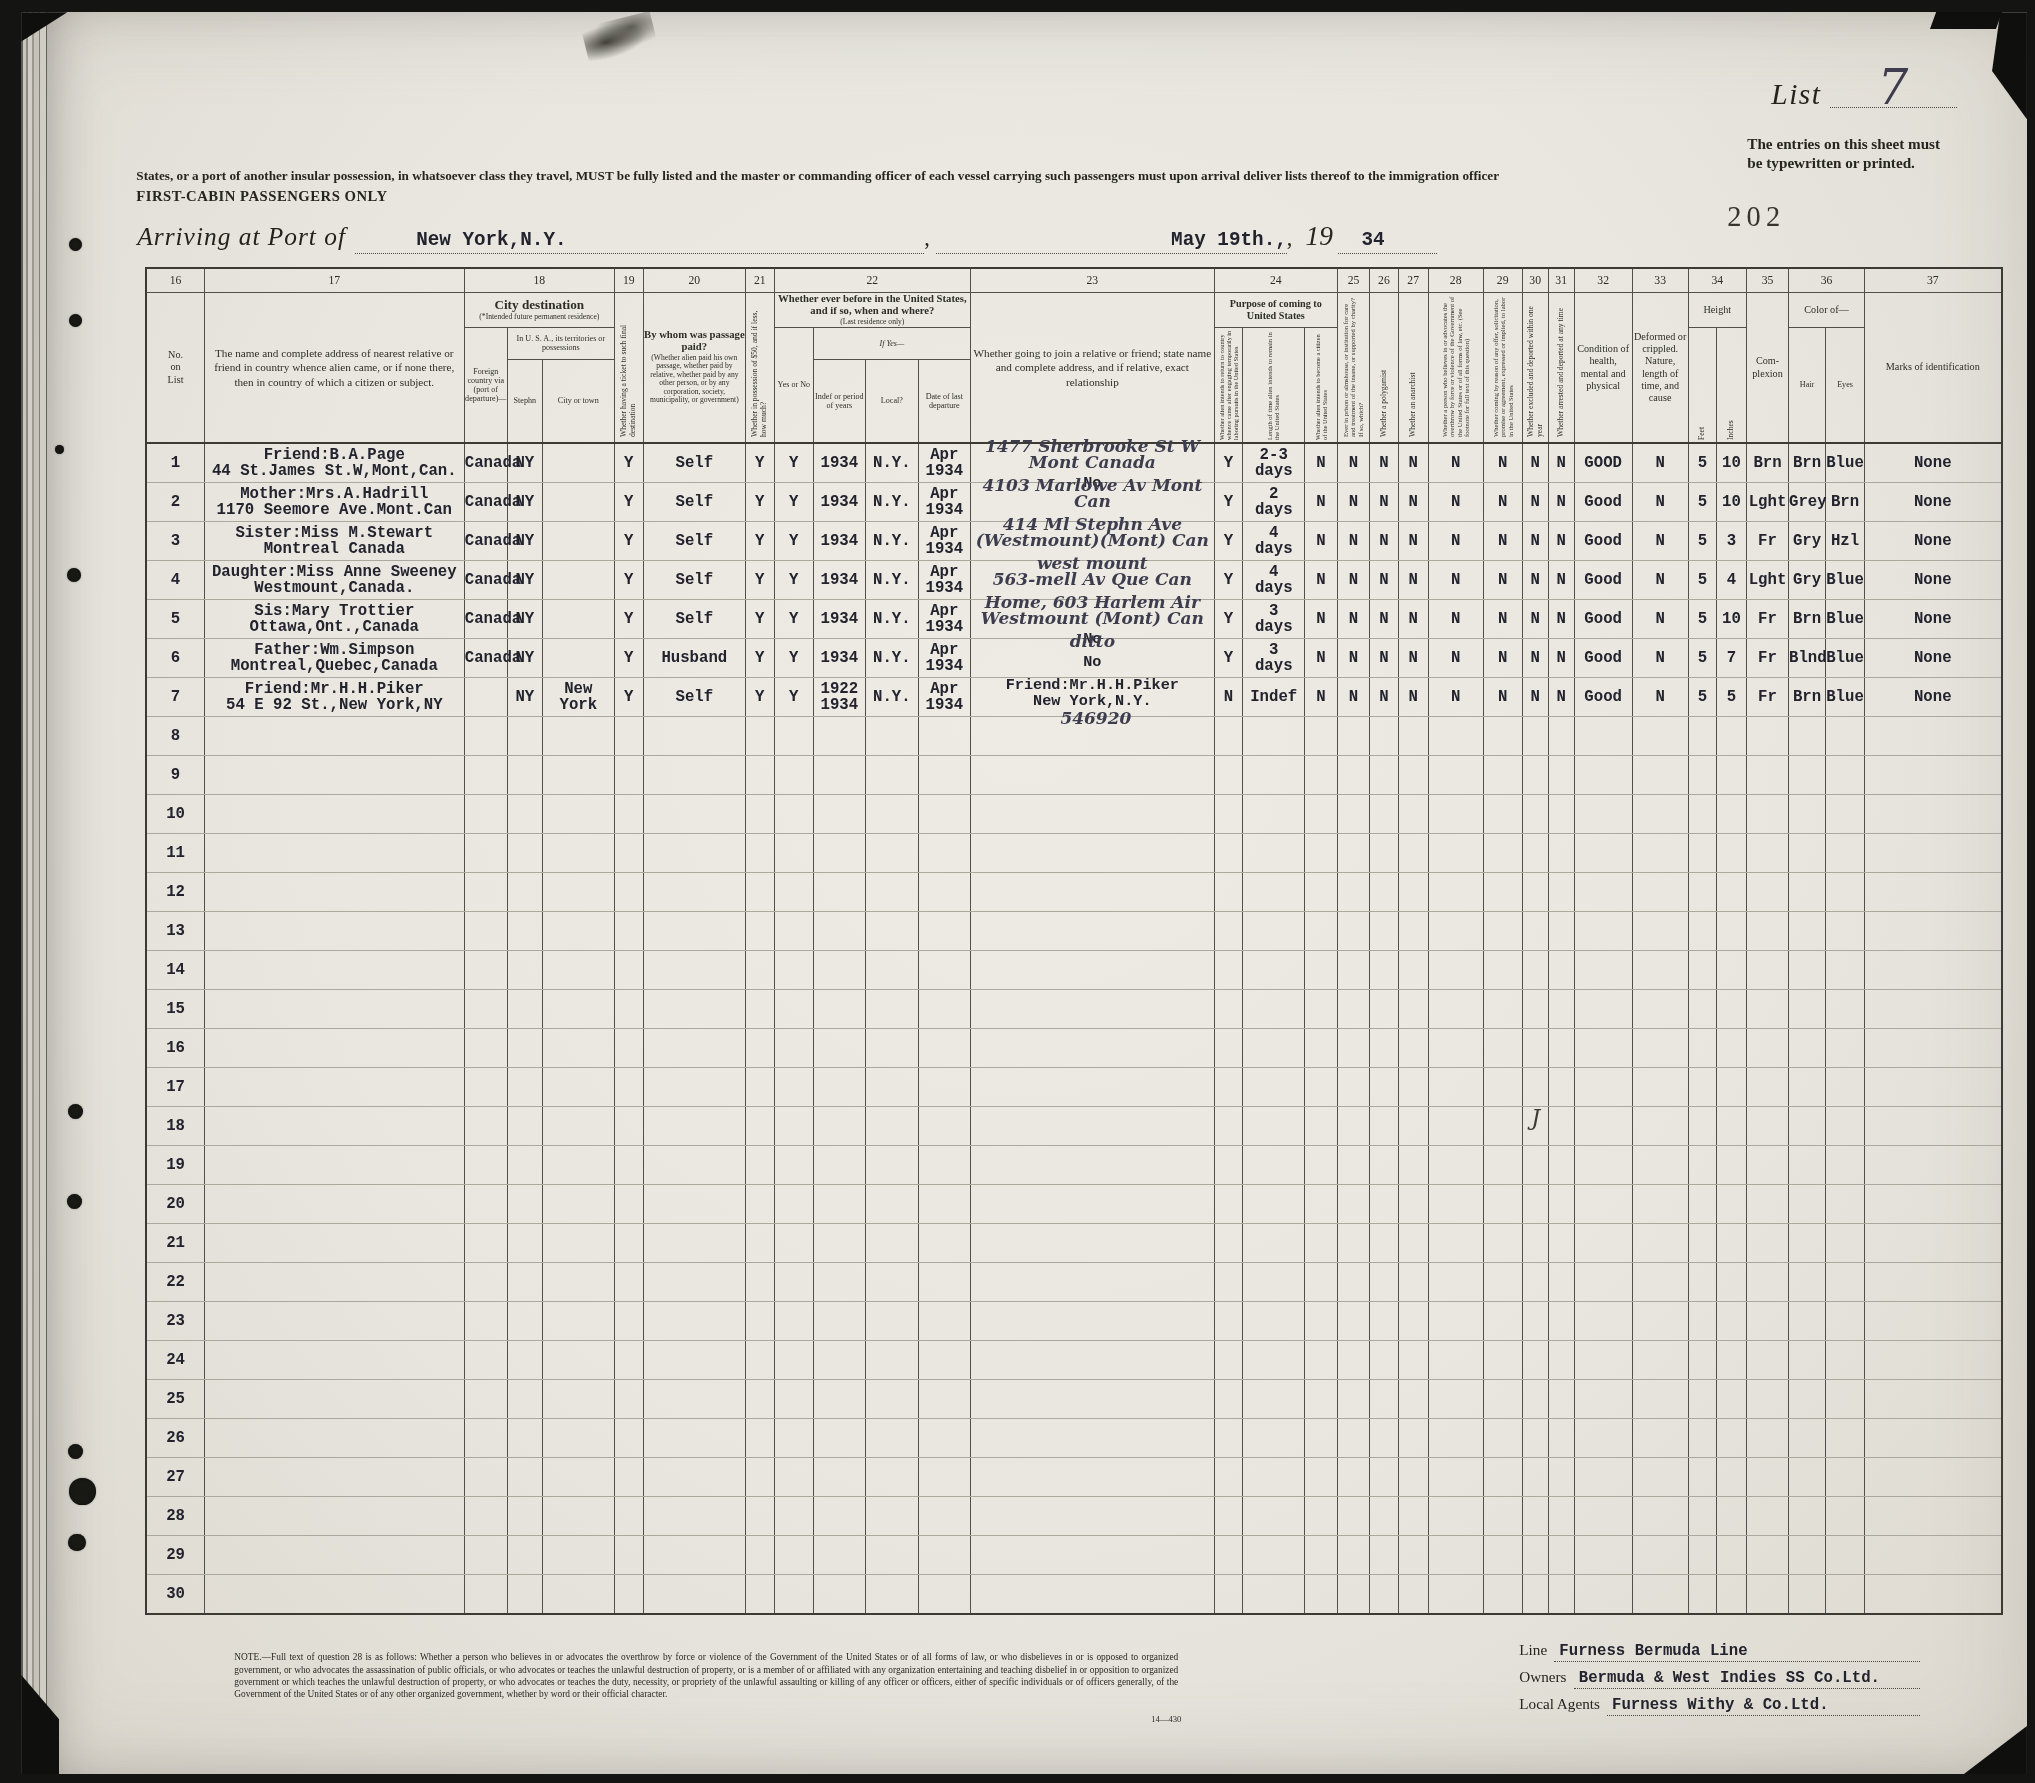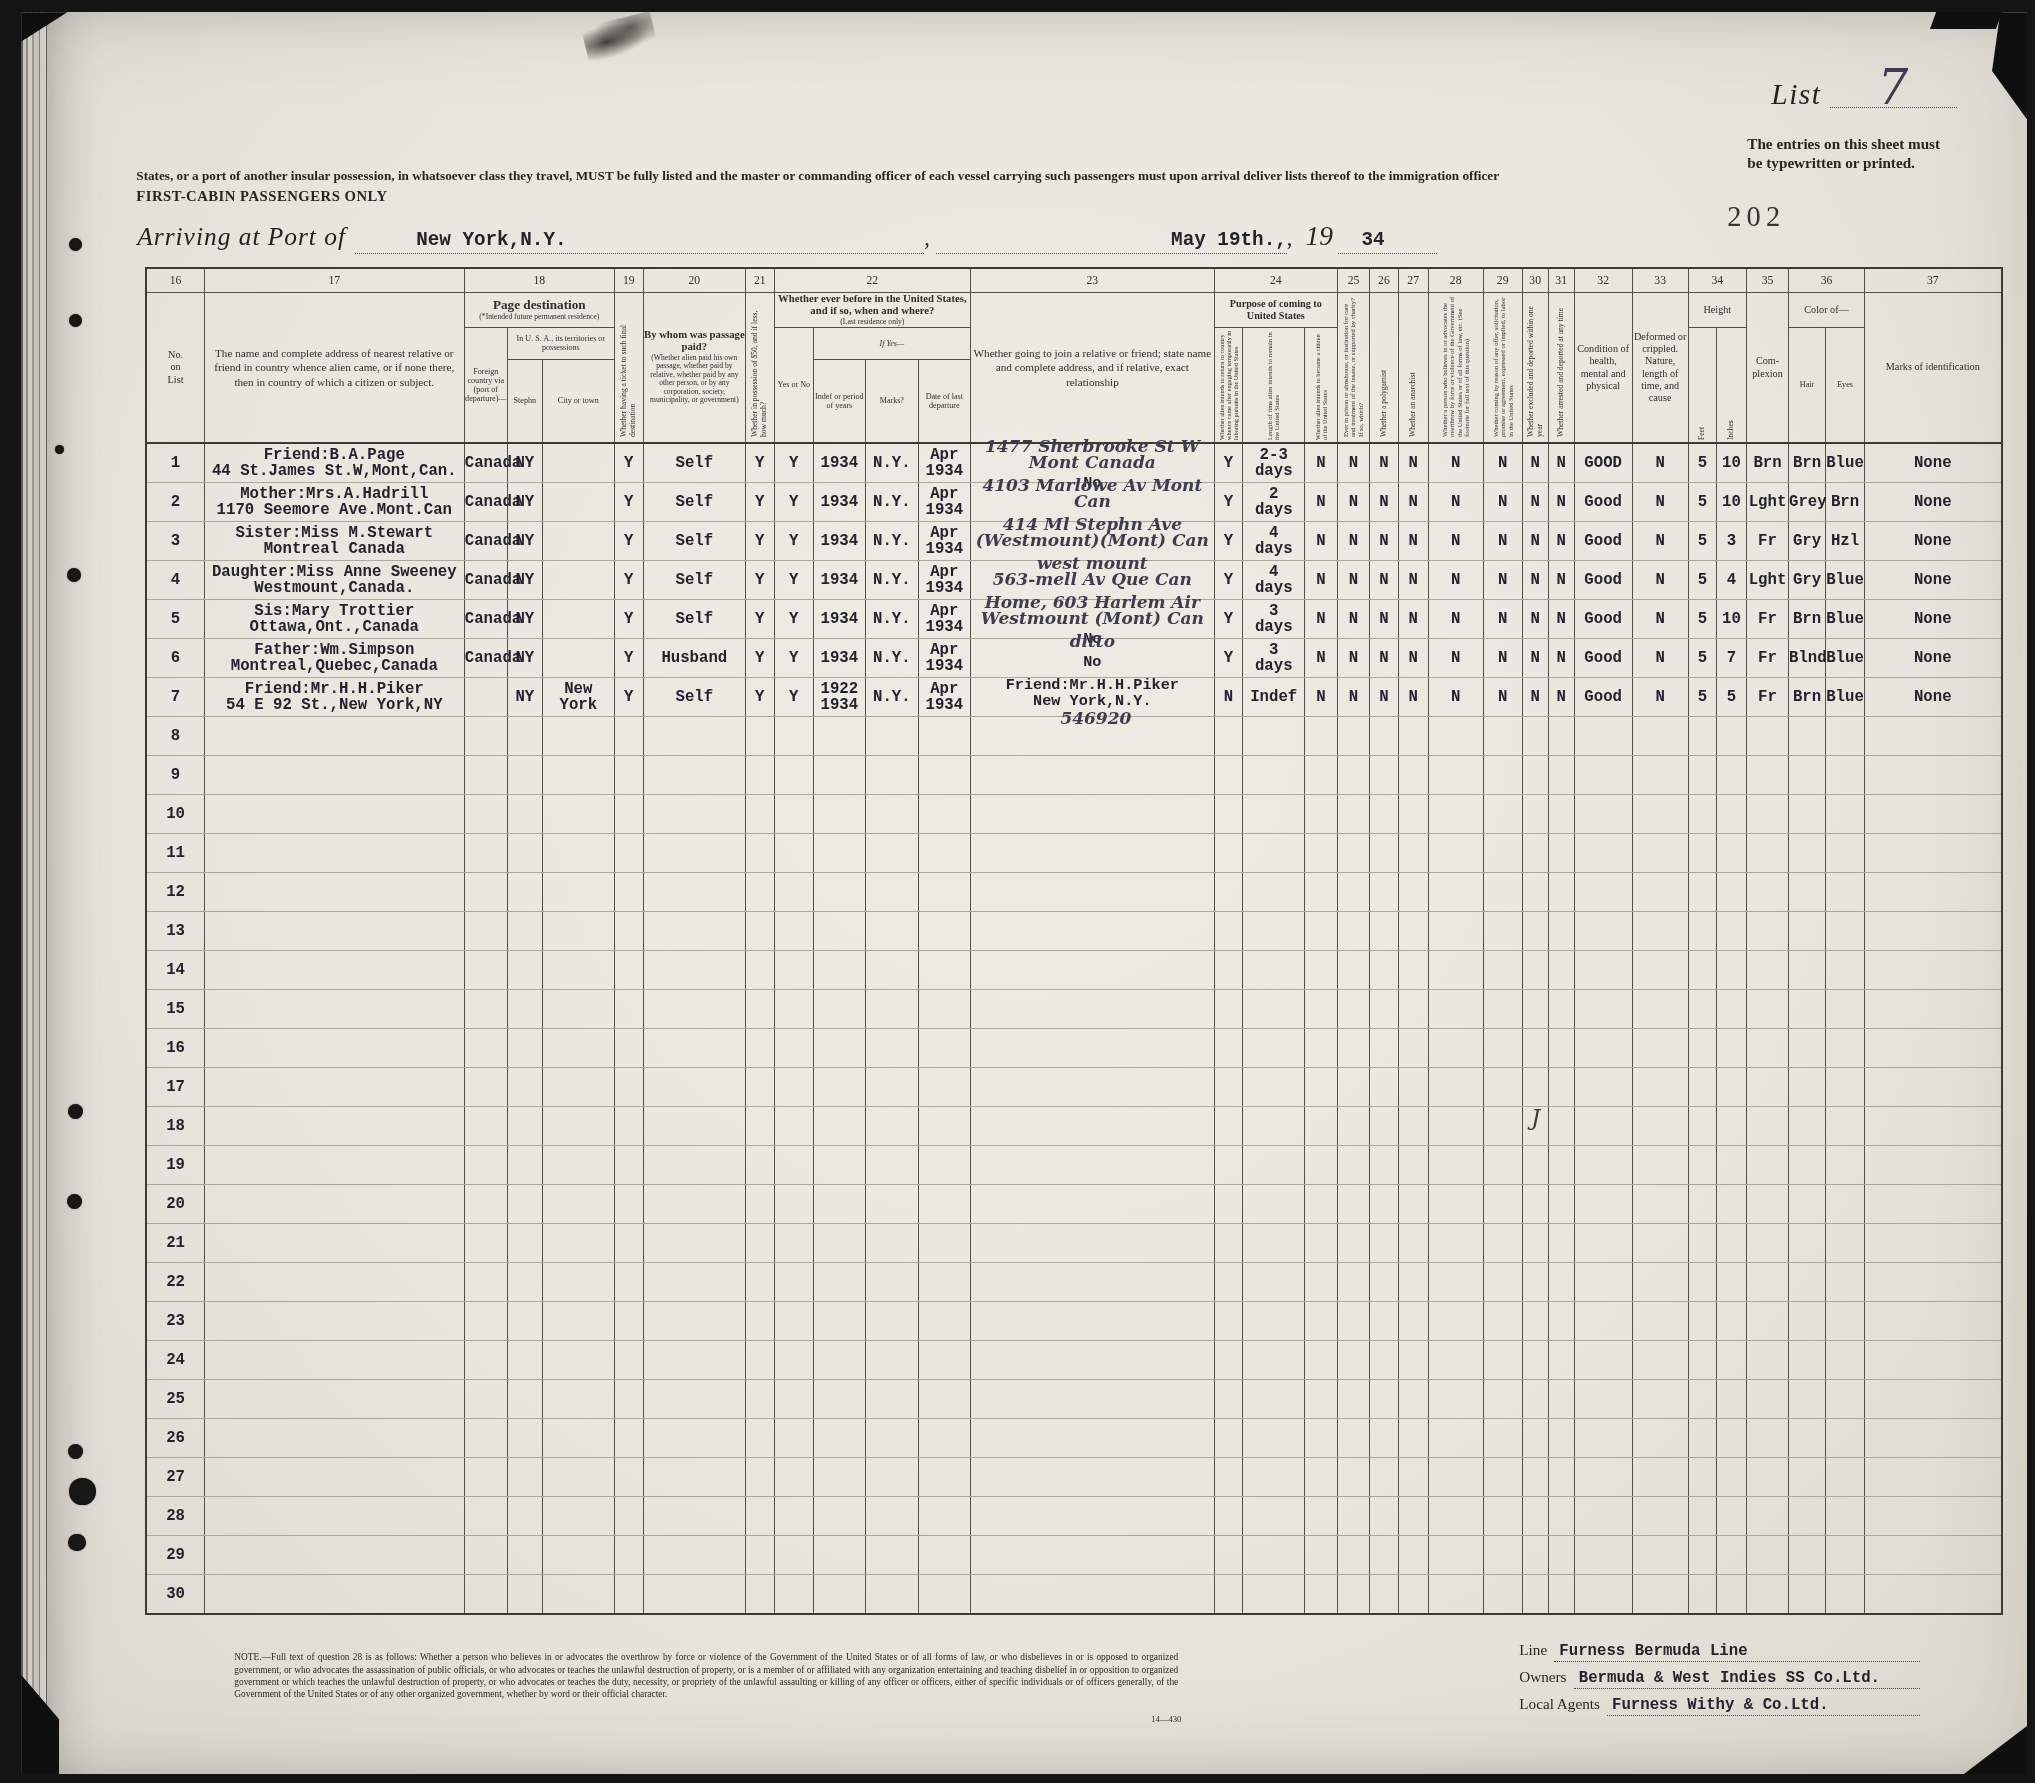--- a/index.html
+++ b/index.html
@@ -200,21 +200,21 @@
         <td>35</td>
         <td colspan="2">36</td>
         <td>37</td>
       </tr>
       <tr class="h1">
         <td rowspan="3" class="hsm">No.
 on
 List</td>
         <td rowspan="3" class="hpara">The name and complete address of nearest relative or friend in country whence alien came, or if none there, then in country of which a citizen or subject.</td>
         <td colspan="3" class="htitle">
-          <div class="bold">Page destination</div>
+          <div class="bold">City destination</div>
           <div class="fine">(*Intended future permanent residence)</div>
         </td>
         <td rowspan="3" class="vcell"><div class="vtx">Whether having a ticket to such final destination</div></td>
         <td rowspan="3" class="htitle">
           <div class="bold22">By whom was passage paid?</div>
           <div class="fine">(Whether alien paid his own passage, whether paid by relative, whether paid by any other person, or by any corporation, society, municipality, or government)</div>
         </td>
         <td rowspan="3" class="vcell"><div class="vtx">Whether in possession of $50, and if less, how much?</div></td>
         <td colspan="4" class="htitle">
           <div class="bold22">Whether ever before in the United States, and if so, when and where?</div>
@@ -249,21 +249,21 @@
         <td rowspan="2" class="vcell"><div class="vtx f12 short">Whether alien intends to become a citizen of the United States</div></td>
         <td rowspan="2" class="vcell"><div class="vtx short">Feet</div></td>
         <td rowspan="2" class="vcell"><div class="vtx short">Inches</div></td>
         <td rowspan="2" class="fine2 midlbl">Hair</td>
         <td rowspan="2" class="fine2 midlbl">Eyes</td>
       </tr>
       <tr class="h3">
         <td class="fine2">Stephn</td>
         <td class="fine2">City or town</td>
         <td class="fine2">Indef or period of years</td>
-        <td class="fine2">Marks?</td>
+        <td class="fine2">Local?</td>
         <td class="fine2">Date of last departure</td>
       </tr>
     </thead>
     <tbody>
         <tr>
           <td class="cno">1</td>
           <td class="cl">Friend:B.A.Page
 44 St.James St.W,Mont,Can.</td>
           <td class="cl">Canada</td>
           <td class="cl">NY</td>

